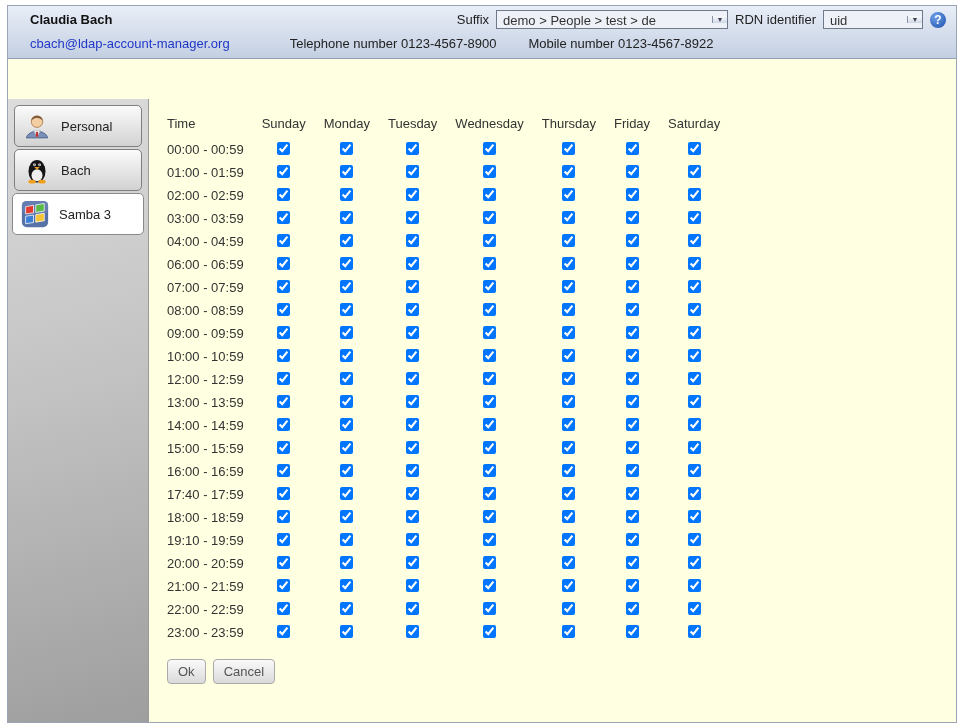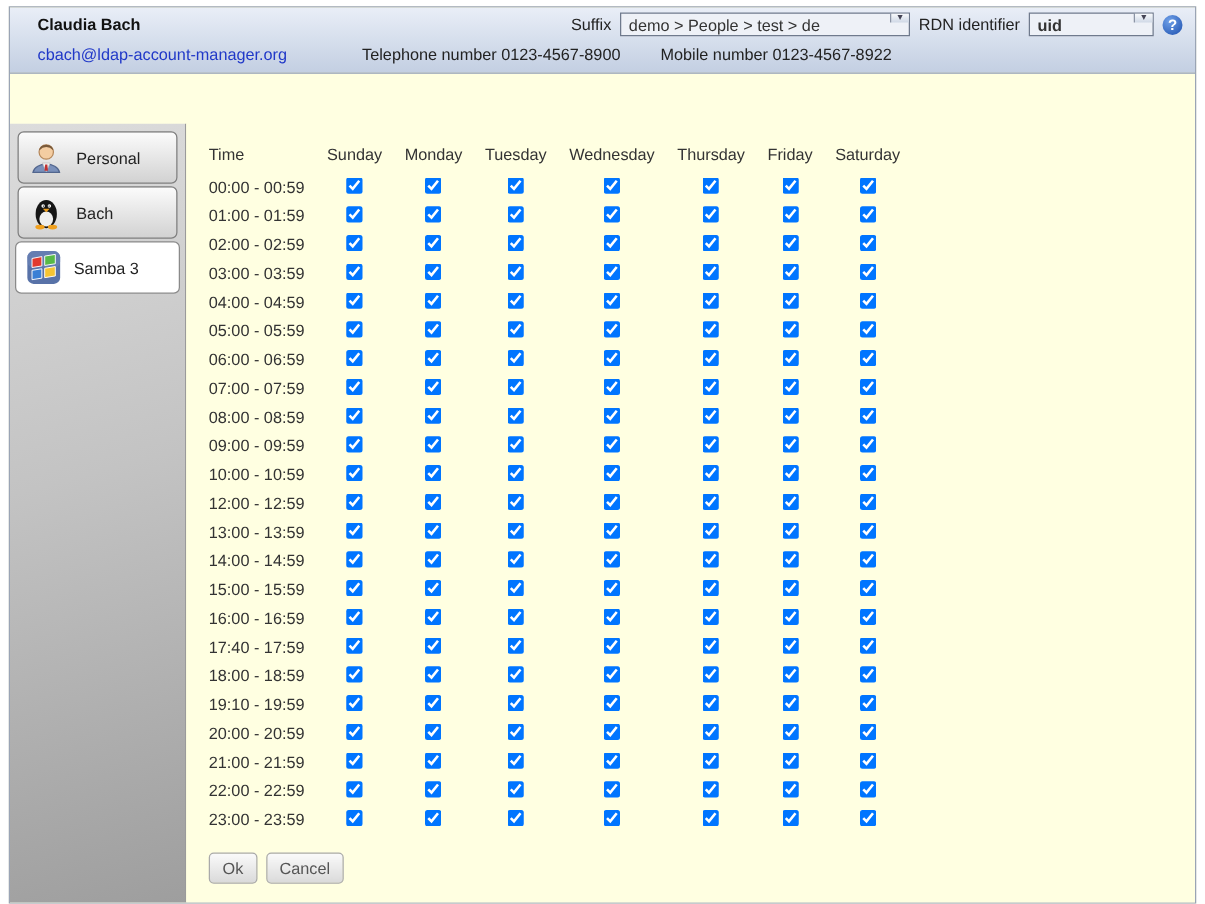--- a/index.html
+++ b/index.html
@@ -35,35 +35,35 @@
   .username { font-weight: bold; color: #111; }
   .header-controls {
     margin-left: auto;
     display: flex;
     align-items: center;
     gap: 7px;
   }
   .ctl-label { color: #222; }
   .fake-select {
     display: flex;
-    align-items: flex-start;
+    align-items: center;
     border: 1px solid #6f7a8d;
     background: #eef1f7;
     height: 19px;
     cursor: default;
   }
   .fake-select .select-text {
     padding: 2px 6px 0 6px;
     white-space: nowrap;
     overflow: hidden;
     color: #333;
   }
   .suffix-select { width: 232px; }
   .suffix-select .select-text { flex: 1; }
-  .rdn-select { width: 100px; font-weight: bold; }
+  .rdn-select { width: 100px; }
   .rdn-select .select-text { flex: 1; }
   .select-arrow {
     flex: 0 0 15px;
     border-left: 1px solid #8b94a5;
     background: linear-gradient(#f8fafc, #cfd8e6);
     font-size: 7px;
     color: #445;
     display: flex;
     align-items: center;
     justify-content: center;
@@ -290,30 +290,20 @@
               <td class="time-cell">04:00 - 04:59</td>
               <td class="check-cell"><input type="checkbox" checked="" style=""></td>
               <td class="check-cell"><input type="checkbox" checked="" style=""></td>
               <td class="check-cell"><input type="checkbox" checked="" style=""></td>
               <td class="check-cell"><input type="checkbox" checked="" style=""></td>
               <td class="check-cell"><input type="checkbox" checked="" style=""></td>
               <td class="check-cell"><input type="checkbox" checked="" style=""></td>
               <td class="check-cell"><input type="checkbox" checked="" style=""></td>
             </tr>
             <tr>
-              <td class="time-cell">05:00 - 05:59</td>
-              <td class="check-cell"><input type="checkbox" checked="" style=""></td>
-              <td class="check-cell"><input type="checkbox" checked="" style=""></td>
-              <td class="check-cell"><input type="checkbox" checked="" style=""></td>
-              <td class="check-cell"><input type="checkbox" checked="" style=""></td>
-              <td class="check-cell"><input type="checkbox" checked="" style=""></td>
-              <td class="check-cell"><input type="checkbox" checked="" style=""></td>
-              <td class="check-cell"><input type="checkbox" checked="" style=""></td>
-            </tr>
-            <tr>
               <td class="time-cell">06:00 - 06:59</td>
               <td class="check-cell"><input type="checkbox" checked="" style=""></td>
               <td class="check-cell"><input type="checkbox" checked="" style=""></td>
               <td class="check-cell"><input type="checkbox" checked="" style=""></td>
               <td class="check-cell"><input type="checkbox" checked="" style=""></td>
               <td class="check-cell"><input type="checkbox" checked="" style=""></td>
               <td class="check-cell"><input type="checkbox" checked="" style=""></td>
               <td class="check-cell"><input type="checkbox" checked="" style=""></td>
             </tr>
             <tr>

